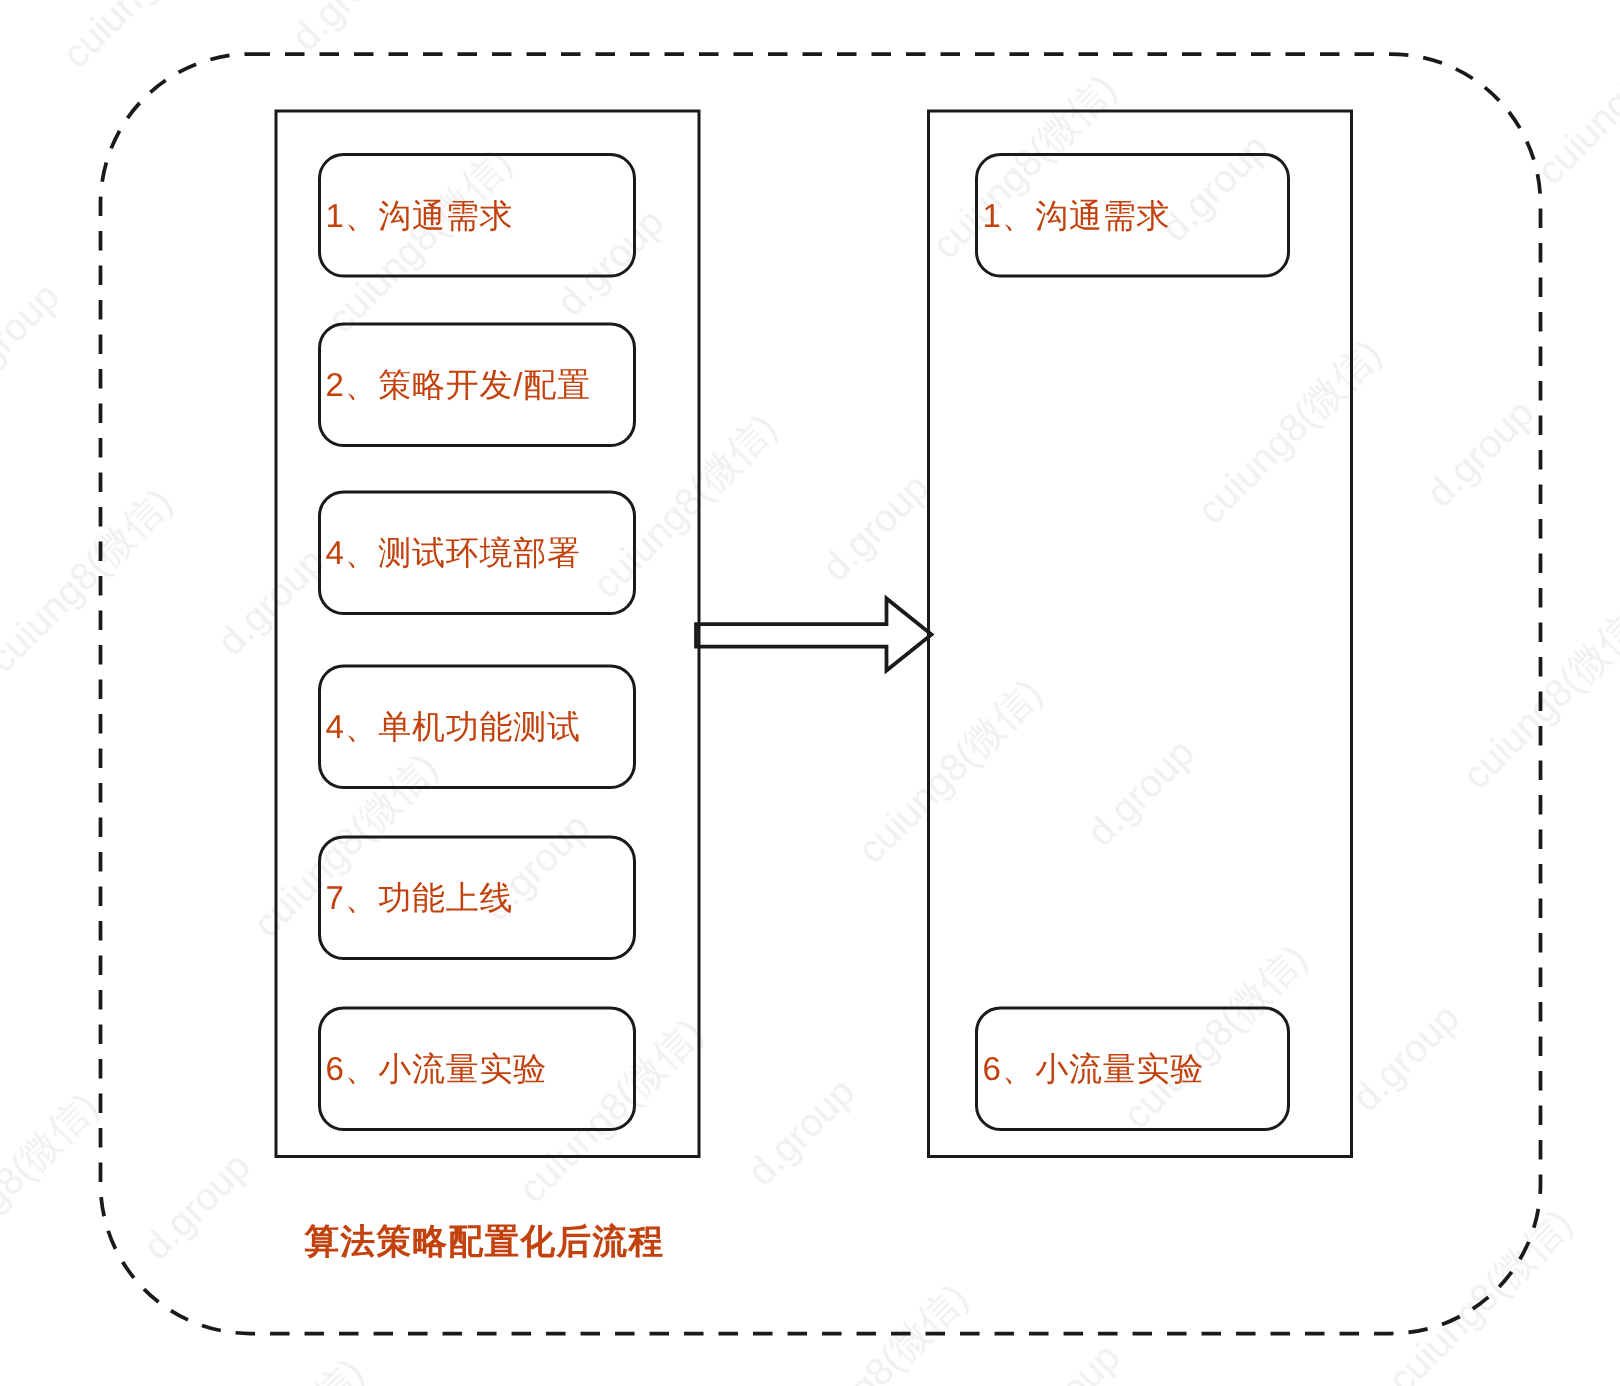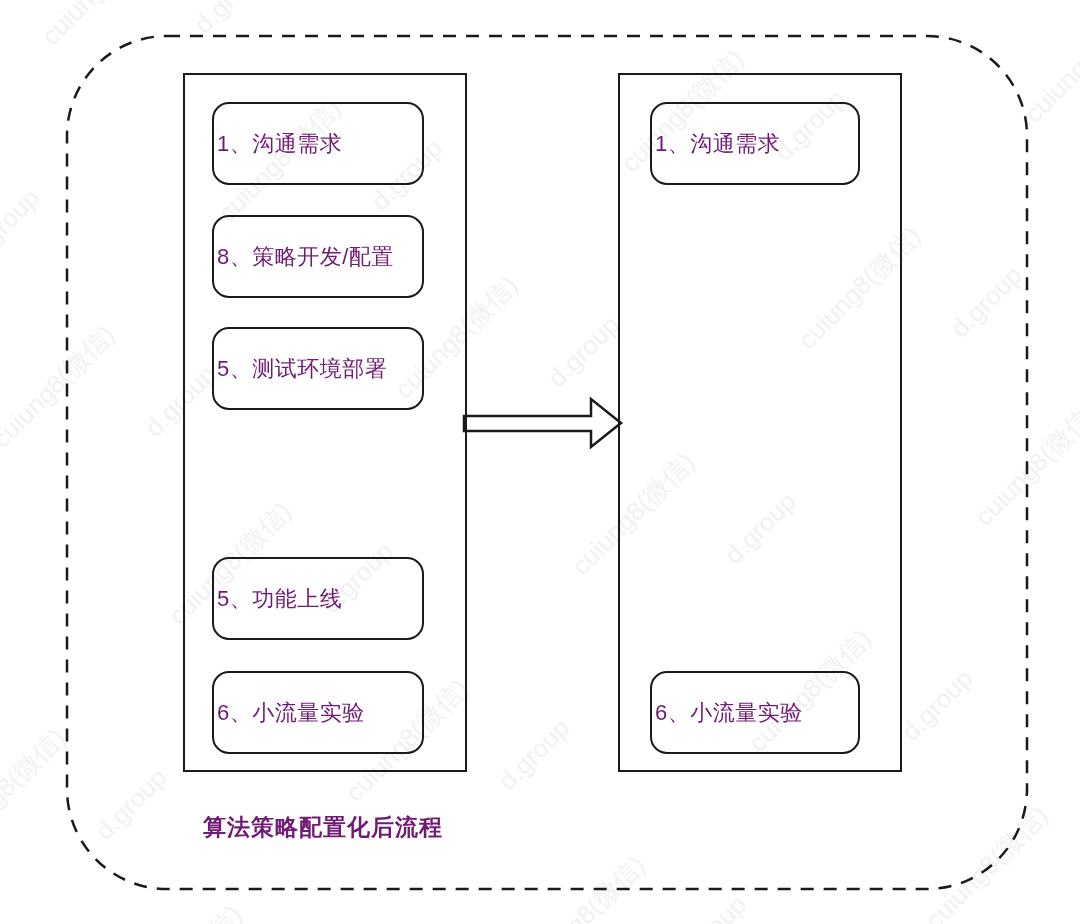--- a/index.html
+++ b/index.html
@@ -7,21 +7,21 @@
     padding: 0;
     background: #ffffff;
   }
   #canvas {
     position: relative;
     width: 1080px;
     height: 924px;
     background: #ffffff;
     overflow: hidden;
     font-family: "Liberation Sans", "DejaVu Sans", sans-serif;
-    color: #701a75;
+    color: #c2410c;
   }
   .svg-layer {
     position: absolute;
     left: 0;
     top: 0;
     width: 1080px;
     height: 924px;
     z-index: 0;
   }
   .wm-text {
@@ -85,27 +85,30 @@
     <rect x="67" y="36" width="960" height="853" rx="100" ry="100" fill="none" stroke="#1a1a1a" stroke-width="2.5" stroke-dasharray="13 10"></rect>
 
     <polygon points="464,416 591,416 591,399 621,423 591,447 591,431 464,431" fill="#ffffff" stroke="#1a1a1a" stroke-width="2.5" stroke-linejoin="miter"></polygon>
   </svg>
 
   <div class="panel" style="left:183px; top:73px; width:280px; height:695px;">
     <div class="step-box" style="left:27px; top:27px;">
       <span>1、沟通需求</span>
     </div>
     <div class="step-box" style="left:27px; top:140px;">
-      <span>8、策略开发/配置</span>
+      <span>2、策略开发/配置</span>
     </div>
     <div class="step-box" style="left:27px; top:252px;">
-      <span>5、测试环境部署</span>
+      <span>4、测试环境部署</span>
+    </div>
+    <div class="step-box" style="left:27px; top:368px;">
+      <span>4、单机功能测试</span>
     </div>
     <div class="step-box" style="left:27px; top:482px;">
-      <span>5、功能上线</span>
+      <span>7、功能上线</span>
     </div>
     <div class="step-box" style="left:27px; top:596px;">
       <span>6、小流量实验</span>
     </div>
   </div>
 
   <div class="panel" style="left:618px; top:73px; width:280px; height:695px;">
     <div class="step-box" style="left:30px; top:27px; width:210px;">
       <span>1、沟通需求</span>
     </div>

